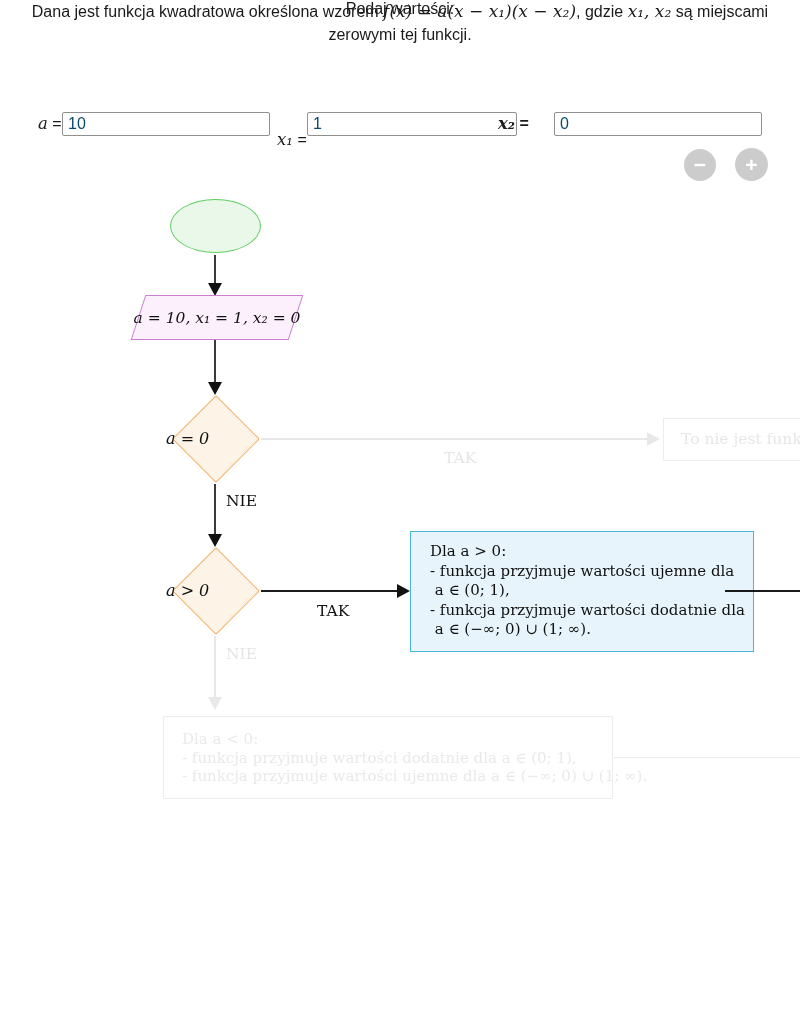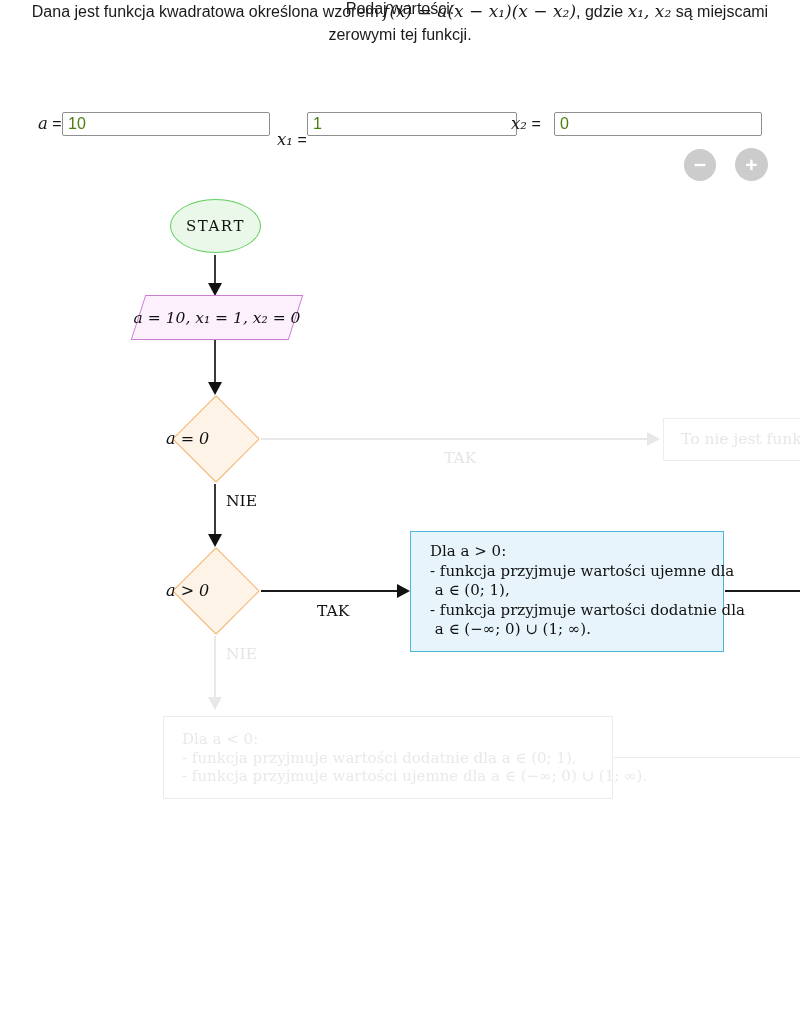--- a/index.html
+++ b/index.html
@@ -12,21 +12,21 @@
 
   
   .heading{left:0;top:9;width:800px;text-align:center;font-size:16px;line-height:23px;}
   .heading .math{font-size:17px;}
   .prompt{left:0;top:69;width:800px;text-align:center;font-size:16px;}
 
   
   .fld-label{top:114px;font-size:16px;}
   .fld-label .math{font-size:16.5px;}
   .txt-input{top:112px;height:24px;box-sizing:border-box;border:1px solid #8f8f8f;border-radius:2px;
-             font-family:"Liberation Sans", sans-serif;font-size:16px;padding:0 0 0 5px;color:#4d7c0f;background:#fff;outline:none;}
+             font-family:"Liberation Sans", sans-serif;font-size:16px;padding:0 0 0 5px;color:#0c4a6e;background:#fff;outline:none;}
 
   
   .zoom-btn{width:32px;height:32px;border-radius:50%;background:#cccccc;border:none;cursor:pointer;
             color:#ffffff;font-size:21px;font-weight:bold;line-height:30px;text-align:center;padding:0;
             font-family:"Liberation Sans", sans-serif;}
 
   
   .start-ellipse{left:170px;top:199px;width:91px;height:54px;border:1.8px solid #5ecf5e;border-radius:50%;
                  background:#e9f8e9;box-sizing:border-box;}
   .start-label{left:170px;top:199px;width:91px;height:54px;display:flex;align-items:center;justify-content:center;
@@ -45,21 +45,21 @@
   .gray{background:#e8e8e8;}
   .ah-down{width:0;height:0;border-left:7px solid transparent;border-right:7px solid transparent;border-top:13px solid #111;}
   .ah-right{width:0;height:0;border-top:7px solid transparent;border-bottom:7px solid transparent;border-left:13px solid #111;}
   .ah-gray.ah-down{border-top-color:#e8e8e8;}
   .ah-gray.ah-right{border-left-color:#e8e8e8;}
 
   .branch-label{font-size:15.5px;color:#111;}
   .branch-gray{color:#e5e5e5;}
 
   
-  .result-box{left:410px;top:531px;width:314px;height:121px;background:#e7f4fb;border:1.5px solid #49b7d7;
+  .result-box{left:410px;top:531px;width:344px;height:121px;background:#e7f4fb;border:1.5px solid #49b7d7;
               box-sizing:border-box;padding:10px 8px 0 19px;font-size:15px;line-height:19.5px;color:#111;}
   .result-box div{white-space:pre;}
   .neg-box{left:163px;top:716px;width:450px;height:83px;background:#ffffff;border:1px solid #ececec;
            box-sizing:border-box;padding:13px 8px 0 18px;font-size:15px;line-height:18.5px;color:#e9e9e9;}
   .neg-box div{white-space:pre;}
   .notfn-box{left:663px;top:418px;width:330px;height:43px;background:#ffffff;border:1px solid #ededed;
              box-sizing:border-box;line-height:41px;padding-left:17px;font-size:15.5px;color:#e7e7e7;white-space:pre;}
 </style>
 </head>
 <body>
@@ -72,30 +72,29 @@
     <span class="sans">Dana jest funkcja kwadratowa określona wzorem </span><span class="math">f(x) = a(x − x₁)(x − x₂)</span><span class="sans">, gdzie </span><span class="math">x₁, x₂</span><span class="sans"> są miejscami</span><br>
     <span class="sans">zerowymi tej funkcji.</span>
   </div>
 
   <div class="abs fld-label" style="left:38px;"><span class="math">a</span> <span class="sans">=</span></div>
   <input class="abs txt-input" style="left: 62px; width: 208px;" type="text" value="10">
 
   <div class="abs fld-label" style="left:277px;margin-top:16px;"><span class="math">x₁</span> <span class="sans">=</span></div>
   <input class="abs txt-input" style="left: 307px; width: 210px;" type="text" value="1">
 
-  <div class="abs fld-label" style="left:511px;"><span class="math">x₂</span> <span class="sans">=</span></div>
+  <div class="abs fld-label" style="left:498px;font-weight:bold;"><span class="math">x₂</span> <span class="sans">=</span></div>
   <input class="abs txt-input" style="left: 554px; width: 208px;" type="text" value="0">
 
   <button class="abs zoom-btn" style="left:684px;top:149px;"><span>−</span></button>
   <button class="abs zoom-btn" style="left:735px;top:148px;width:33px;height:33px;"><span>+</span></button>
 
   <div class="abs" style="left:0;top:190px;width:800px;height:830px;">
 
     <div class="abs start-ellipse" style="top:9px;"></div>
-    <div class="abs start-label serif" style="top:9px;">START</div>
 
     <div class="abs vline" style="left:214px;top:65px;height:29px;"></div>
     <div class="abs ah-down" style="left:208px;top:93px;"></div>
 
     <div class="abs para-shape" style="top:105px;"></div>
     <div class="abs para-label math" style="top:105px;">a = 10, x₁ = 1, x₂ = 0</div>
 
     <div class="abs vline" style="left:214px;top:150px;height:43px;"></div>
     <div class="abs ah-down" style="left:208px;top:192px;"></div>
 

